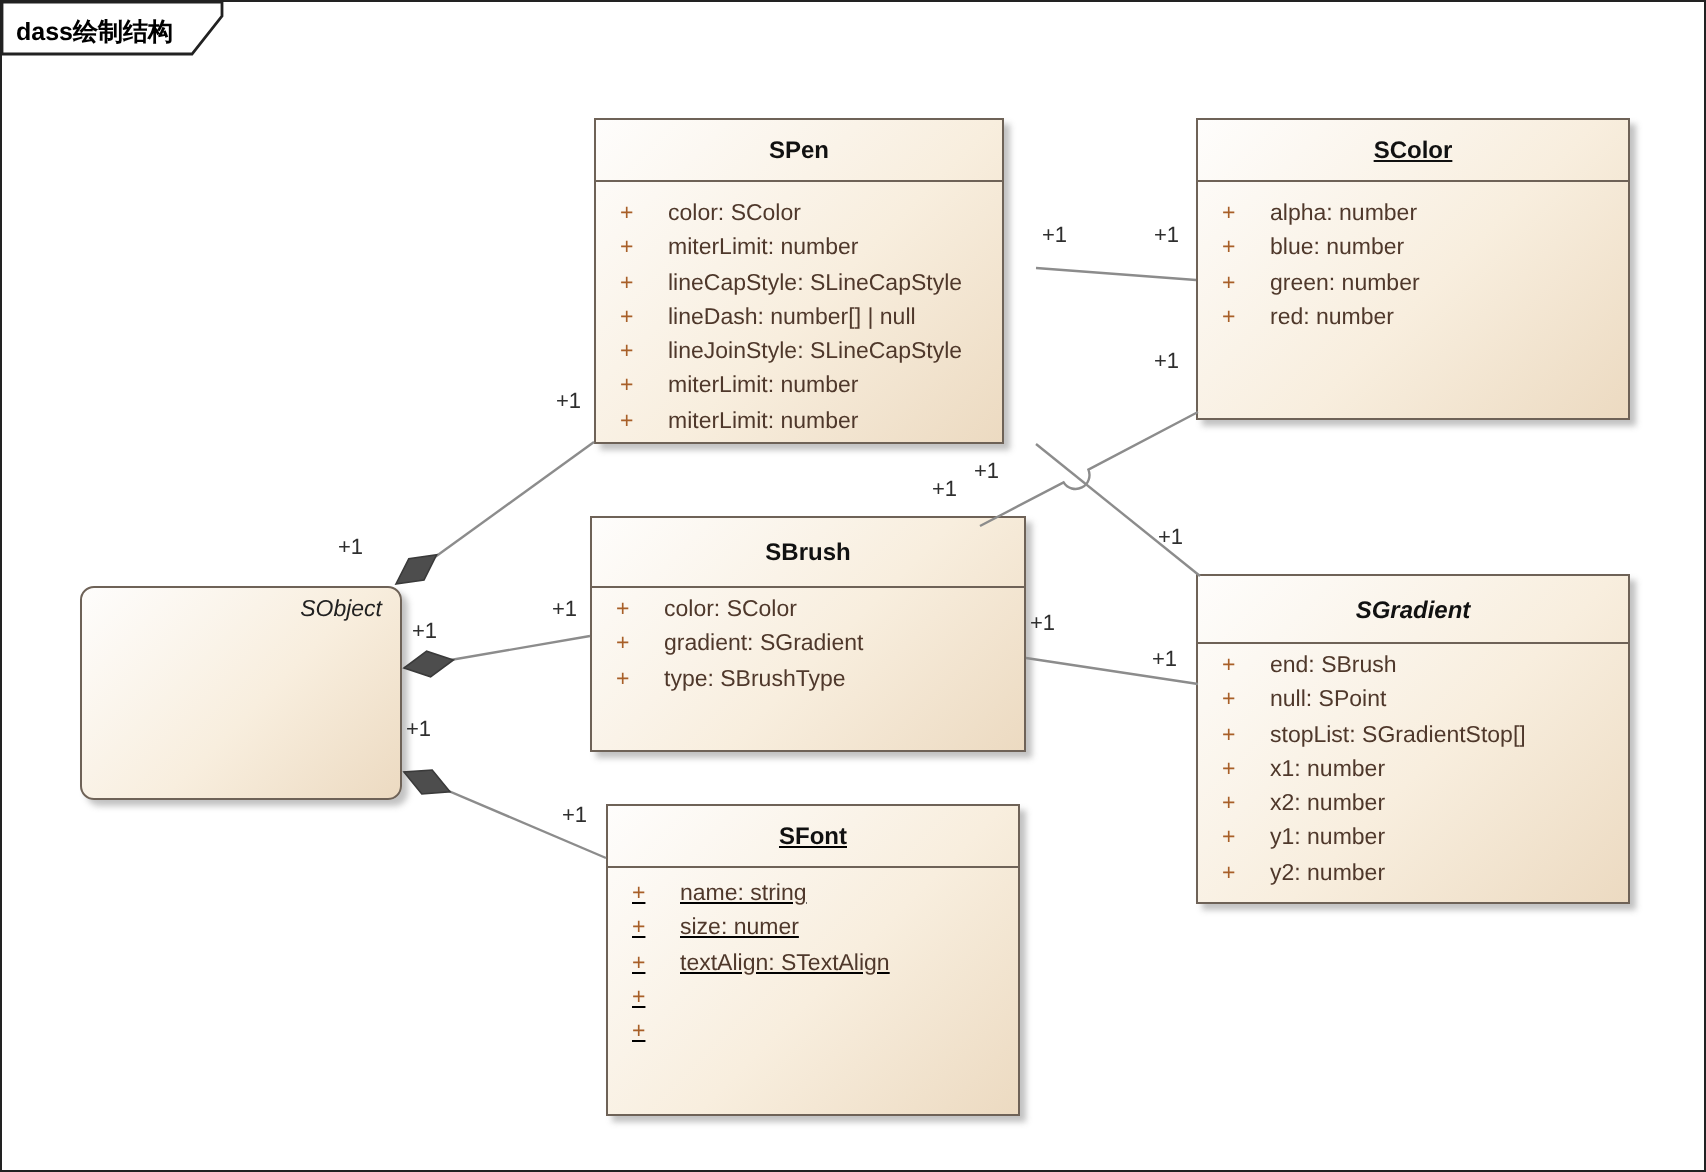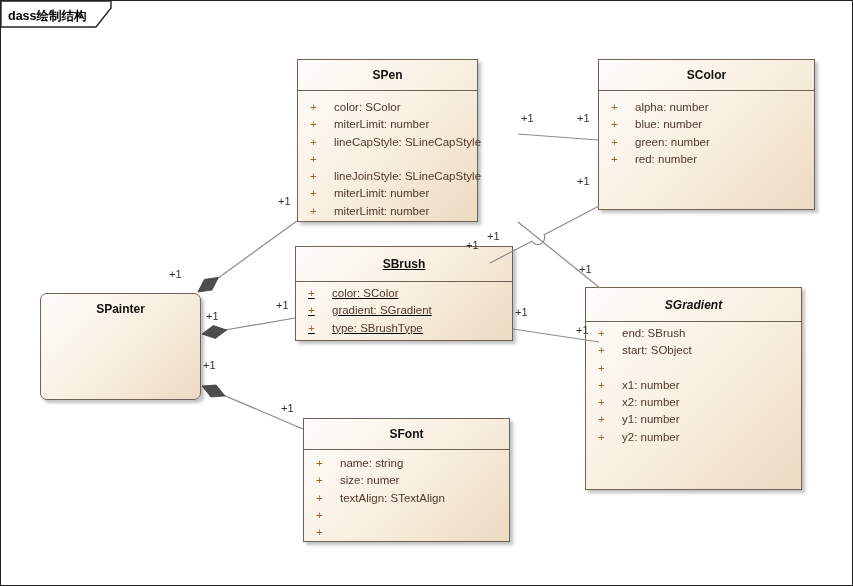--- a/index.html
+++ b/index.html
@@ -39,127 +39,129 @@
 </head>
 <body>
 
 <div class="frame"></div>
 
 <svg class="tab-svg" width="140" height="34">
   <polygon points="1,1 111,1 111,8 96,27 1,27" fill="#ffffff" stroke="#222222" stroke-width="1.4"></polygon>
   <text x="8" y="20" font-size="12.5" font-weight="bold" fill="#000000">dass绘制结构</text>
 </svg>
 
-<div class="cls" style="left:297px;top:59px;width:181px;height:163px;">
+<div class="cls" style="left:297px;top:59px;width:205px;height:163px;">
   <div class="title" style="height:31px;">SPen</div>
   <div class="attrs" style="padding-top:8px;">
     <div class="attr">
         <span class="vis">+</span>
         <span>color: SColor</span>
       </div>
     <div class="attr">
         <span class="vis">+</span>
         <span>miterLimit: number</span>
       </div>
     <div class="attr">
         <span class="vis">+</span>
         <span>lineCapStyle: SLineCapStyle</span>
       </div>
     <div class="attr">
         <span class="vis">+</span>
+        <span>lineDash: number[] | null</span>
       </div>
     <div class="attr">
         <span class="vis">+</span>
         <span>lineJoinStyle: SLineCapStyle</span>
       </div>
     <div class="attr">
         <span class="vis">+</span>
         <span>miterLimit: number</span>
       </div>
     <div class="attr">
         <span class="vis">+</span>
         <span>miterLimit: number</span>
       </div>
   </div>
 </div>
 
 <div class="cls" style="left:598px;top:59px;width:217px;height:151px;">
-  <div class="title" style="height:31px;">SColor</div>
+  <div class="title" style="height:31px;text-decoration:underline;">SColor</div>
   <div class="attrs" style="padding-top:8px;">
     <div class="attr">
         <span class="vis">+</span>
         <span>alpha: number</span>
       </div>
     <div class="attr">
         <span class="vis">+</span>
         <span>blue: number</span>
       </div>
     <div class="attr">
         <span class="vis">+</span>
         <span>green: number</span>
       </div>
     <div class="attr">
         <span class="vis">+</span>
         <span>red: number</span>
       </div>
   </div>
 </div>
 
-<div class="cls" style="left:295px;top:246px;width:218px;height:95px;text-decoration:underline;">
+<div class="cls" style="left:295px;top:258px;width:218px;height:118px;">
   <div class="title" style="height:35px;">SBrush</div>
   <div class="attrs" style="padding-top:3px;">
     <div class="attr">
         <span class="vis">+</span>
         <span>color: SColor</span>
       </div>
     <div class="attr">
         <span class="vis">+</span>
         <span>gradient: SGradient</span>
       </div>
     <div class="attr">
         <span class="vis">+</span>
         <span>type: SBrushType</span>
       </div>
   </div>
 </div>
 
-<div class="cls" style="left:585px;top:287px;width:217px;height:203px;">
+<div class="cls" style="left:598px;top:287px;width:217px;height:165px;">
   <div class="title italic" style="height:34px;">SGradient</div>
   <div class="attrs" style="padding-top:3px;">
     <div class="attr">
         <span class="vis">+</span>
         <span>end: SBrush</span>
       </div>
     <div class="attr">
         <span class="vis">+</span>
-        <span>start: SObject</span>
-      </div>
-    <div class="attr">
-        <span class="vis">+</span>
+        <span>null: SPoint</span>
+      </div>
+    <div class="attr">
+        <span class="vis">+</span>
+        <span>stopList: SGradientStop[]</span>
       </div>
     <div class="attr">
         <span class="vis">+</span>
         <span>x1: number</span>
       </div>
     <div class="attr">
         <span class="vis">+</span>
         <span>x2: number</span>
       </div>
     <div class="attr">
         <span class="vis">+</span>
         <span>y1: number</span>
       </div>
     <div class="attr">
         <span class="vis">+</span>
         <span>y2: number</span>
       </div>
   </div>
 </div>
 
-<div class="cls" style="left:303px;top:418px;width:207px;height:124px;">
+<div class="cls" style="left:303px;top:402px;width:207px;height:156px;text-decoration:underline;">
   <div class="title" style="height:31px;">SFont</div>
   <div class="attrs" style="padding-top:5px;">
     <div class="attr">
         <span class="vis">+</span>
         <span>name: string</span>
       </div>
     <div class="attr">
         <span class="vis">+</span>
         <span>size: numer</span>
       </div>
@@ -170,21 +172,21 @@
     <div class="attr">
         <span class="vis">+</span>
       </div>
     <div class="attr">
         <span class="vis">+</span>
       </div>
   </div>
 </div>
 
 <div class="cls painter" style="left:40px;top:293px;width:161px;height:107px;">
-  <div class="painter-name">SPainter</div>
+  <div class="parent-label">SObject</div>
 </div>
 
 <svg class="links" width="853" height="586">
   <g stroke="#8c8c8c" stroke-width="1.2" fill="none">
     <path d="M 203,289 L 297,221"></path>
     <path d="M 202,334 L 295,318"></path>
     <path d="M 202,386 L 303,429"></path>
     <path d="M 518,134 L 598,140"></path>
     <path d="M 518,222 L 600,288"></path>
     <path d="M 490,263 L 531.8,241.2 A 7 7 0 0 0 544.2,234.8 L 599,206"></path>

